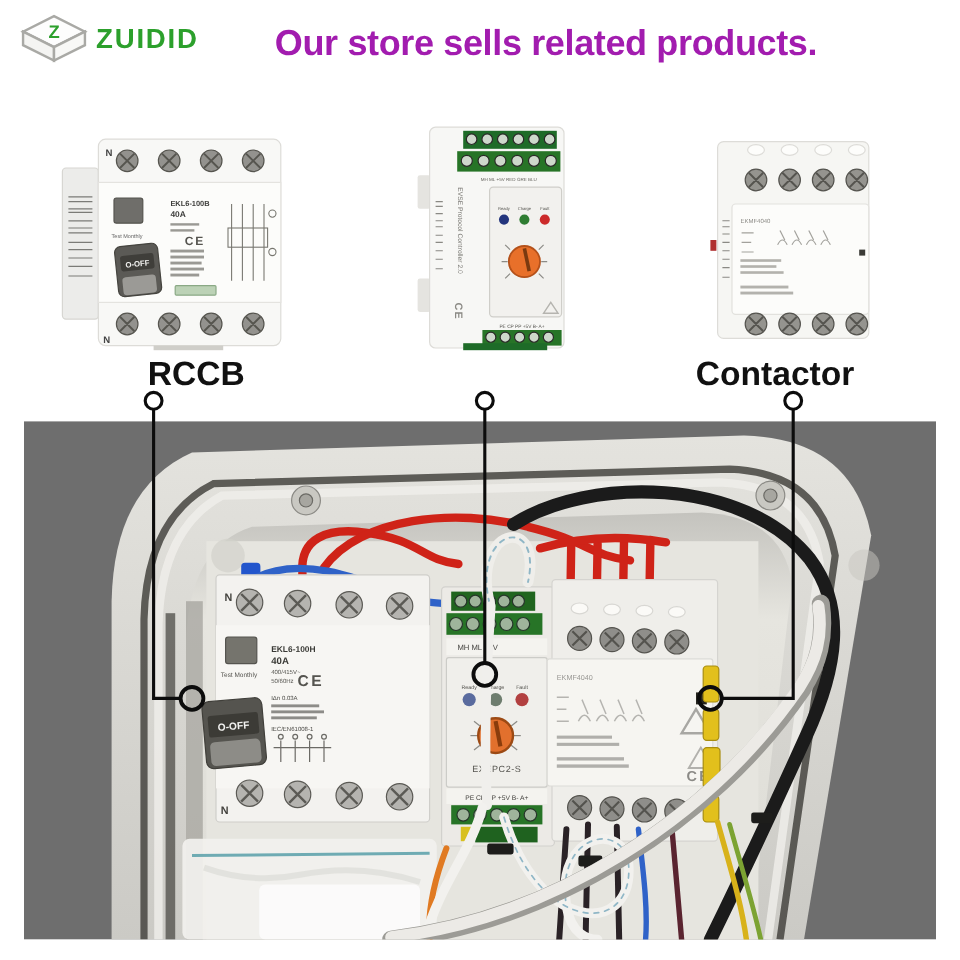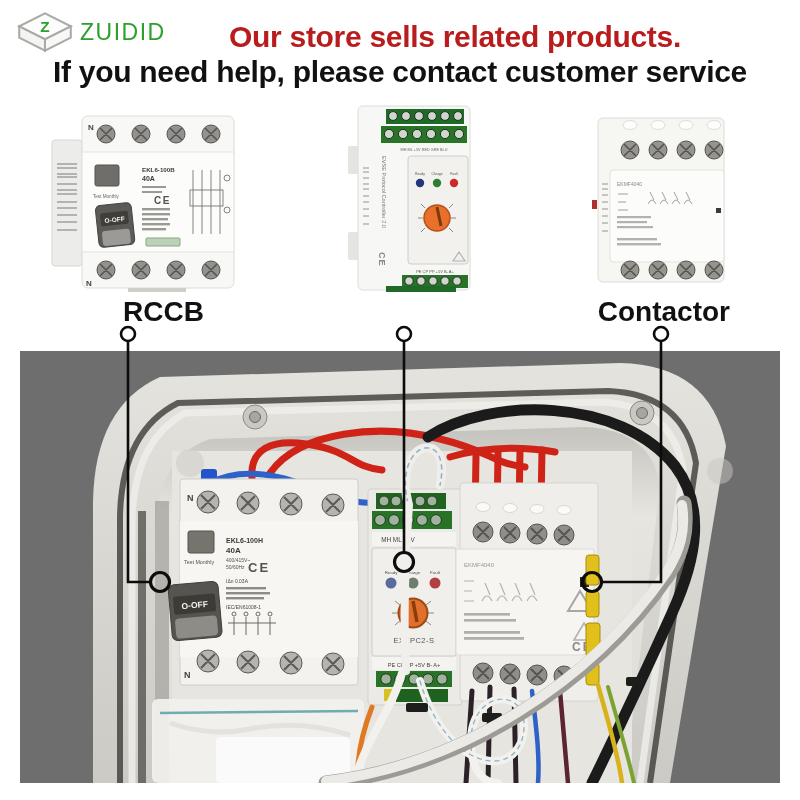--- a/index.html
+++ b/index.html
@@ -1,48 +1,47 @@
 <!DOCTYPE html>
 <html><head>
 <meta charset="utf-8">
 <style>
   html,body{margin:0;padding:0;background:#ffffff;}
   .page{position:relative;width:800px;height:800px;background:#fff;overflow:hidden;
         font-family:"Liberation Sans",sans-serif;color:#111;}
   .logo{position:absolute;left:16px;top:6px;display:flex;align-items:center;gap:6px;}
-  .brand-name{font-size:23px;font-weight:400;color:#2ca02c;letter-spacing:1.5px;text-align:right;}
+  .brand-name{font-size:23px;font-weight:700;color:#2ca02c;letter-spacing:1.5px;text-align:right;}
   .headline1{position:absolute;left:170px;top:20px;width:570px;text-align:center;
-             font-size:30px;font-weight:800;letter-spacing:-0.3px;color:#b91c1c;}
+             font-size:30px;font-weight:800;letter-spacing:-0.3px;color:#a21caf;}
   .headline2{position:absolute;left:30px;top:55px;width:740px;text-align:center;
              font-size:30px;font-weight:800;letter-spacing:-0.3px;color:#111;}
   .callout-label{position:absolute;top:296px;text-align:right;font-size:28px;font-weight:700;color:#111;}
   .cl-rccb{left:58px;width:146px;}
   .cl-controller{left:323px;width:160px;}
-  .cl-contactor{left:570px;width:160px;}
+  .cl-contactor{left:552px;width:160px;}
   .prod{position:absolute;}
   .photo{position:absolute;left:20px;top:351px;width:760px;height:432px;}
   .overlay{position:absolute;left:0;top:0;width:800px;height:800px;pointer-events:none;}
   svg text{font-family:"Liberation Sans",sans-serif;}
 </style>
 </head>
 <body>
 
 <div class="page">
 
   <div class="logo">
     <svg width="58" height="52" viewBox="0 0 72 52">
       <polygon points="36,3 68,19 36,35 4,19" fill="#fdfdfd" stroke="#a9a9a5" stroke-width="2.5"></polygon>
       <polygon points="4,19 36,35 36,49 4,33" fill="#f4f4f2" stroke="#a9a9a5" stroke-width="2.5"></polygon>
       <polygon points="68,19 36,35 36,49 68,33" fill="#f8f8f6" stroke="#a9a9a5" stroke-width="2.5"></polygon>
       <text x="36" y="26" text-anchor="middle" font-size="19" font-weight="700" fill="#2ca02c">Z</text>
     </svg>
     <span class="brand-name">ZUIDID</span>
   </div>
   <div class="headline1">Our store sells related products.</div>
-  <div class="headline2">If you need help, please contact customer service</div>
 
   <svg class="prod" style="left:50px;top:112px" width="190" height="180" viewBox="0 0 190 180">
     <rect x="2" y="28" width="30" height="126" rx="3" fill="#ececea" stroke="#d7d6d2"></rect>
     <g stroke="#7b7b77" stroke-width="1">
       <line x1="7" y1="52" x2="27" y2="52"></line>
         <line x1="7" y1="56" x2="27" y2="56"></line>
       <line x1="7" y1="62" x2="27" y2="62"></line>
         <line x1="7" y1="65" x2="27" y2="65"></line>
       <line x1="7" y1="72" x2="27" y2="72"></line>
         <line x1="7" y1="78" x2="27" y2="78"></line>

